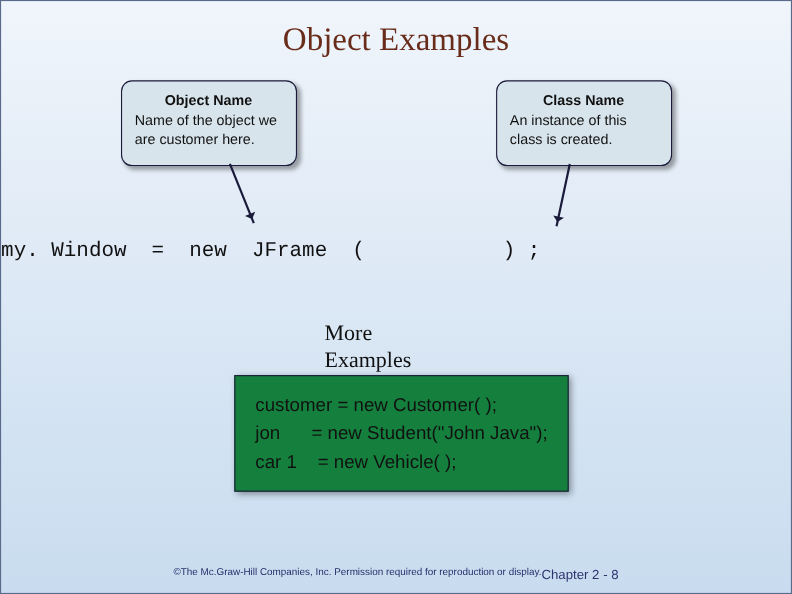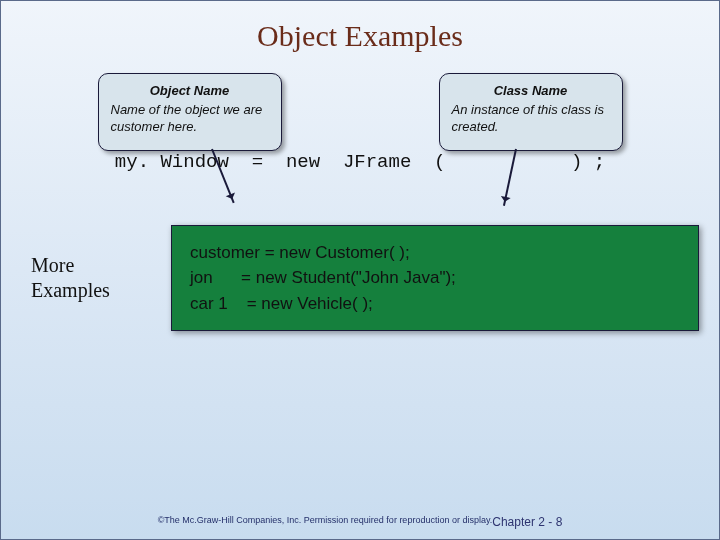--- a/index.html
+++ b/index.html
@@ -20,22 +20,21 @@
     padding-top: 18px;
     padding-bottom: 20px;
   }
   .boxes {
     display: flex;
     justify-content: space-around;
     padding: 0 18px;
   }
   .callout-wrap {
     position: relative;
-    width: 184px;
-    font-style: italic;
+    width: 160px;
   }
   .callout {
     position: relative;
     background: #d8e4ec;
     border: 1px solid #1a1a3a;
     border-radius: 10px;
     padding: 8px 12px 14px 12px;
     box-shadow: 3px 3px 4px rgba(0,0,0,0.35);
     font-size: 13px;
     color: #111;
@@ -58,31 +57,32 @@
     bottom: -1px;
     left: 50%;
     transform: translateX(-50%);
     border: 5px solid transparent;
     border-top-color: #1a1a3a;
   }
   .a1 { transform: translateX(-50%) rotate(-22deg); height: 58px; top: calc(100% - 2px); left: 62%; }
   .a2 { transform: translateX(-50%) rotate(12deg); height: 58px; top: calc(100% - 2px); left: 42%; }
   .a3 { transform: translateX(-50%) rotate(22deg); height: 58px; top: calc(100% - 2px); left: 38%; }
   .codeline {
-    text-align: center;
+    margin-top: 66px;
     font-family: "Courier New", Courier, monospace;
     font-size: 19px;
     color: #111;
     white-space: pre;
   }
   .examples-area {
     display: flex;
     align-items: center;
     margin-top: 52px;
     padding: 0 20px 0 30px;
+    flex-direction: column;
   }
   .more-label {
     font-family: "Comic Sans MS", "Comic Sans", cursive;
     font-size: 20px;
     color: #111;
     width: 140px;
     line-height: 1.25;
   }
   .example-box {
     background: #15803d;

